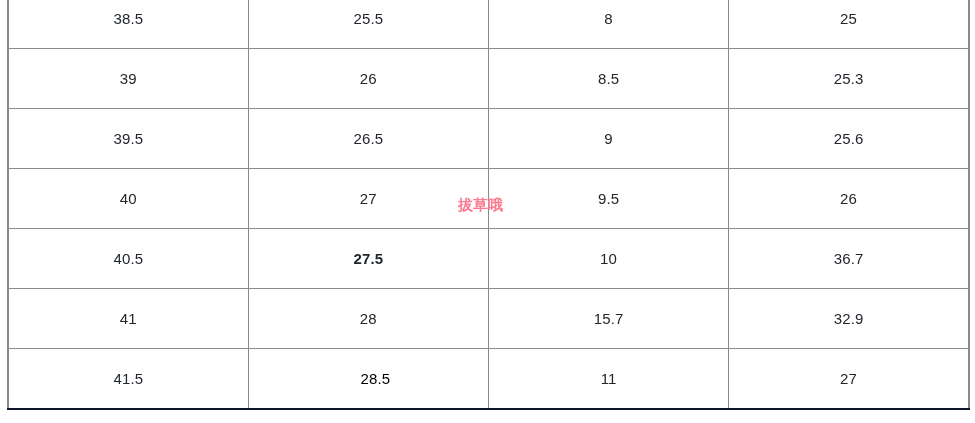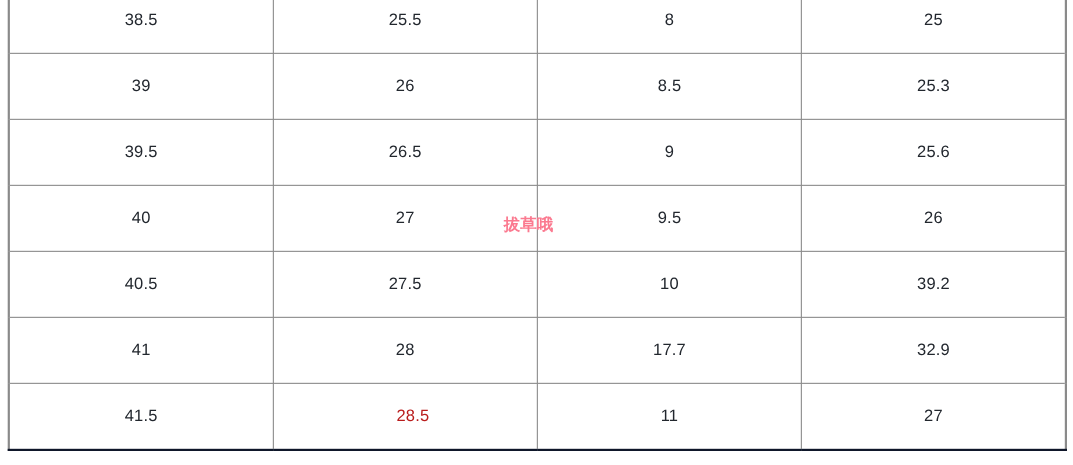--- a/index.html
+++ b/index.html
@@ -116,34 +116,34 @@
             <td style="color: rgb(34, 39, 46);">25.6</td>
           </tr>
           <tr>
             <td style="color: rgb(34, 39, 46); text-align: center;">40</td>
             <td style="color: rgb(34, 39, 46);">27</td>
             <td style="color: rgb(34, 39, 46);">9.5</td>
             <td style="color: rgb(34, 39, 46);">26</td>
           </tr>
           <tr>
             <td style="color: rgb(34, 39, 46);">40.5</td>
-            <td style="color: rgb(34, 39, 46);">27.5</td>
+            <td style="color: rgb(34, 39, 46); font-weight: bold;">27.5</td>
             <td style="color: rgb(34, 39, 46);">10</td>
-            <td style="color: rgb(34, 39, 46);">39.2</td>
+            <td style="color: rgb(34, 39, 46);">36.7</td>
           </tr>
           <tr>
             <td style="color: rgb(34, 39, 46);">41</td>
             <td style="color: rgb(34, 39, 46);">28</td>
-            <td style="color: rgb(34, 39, 46);">17.7</td>
+            <td style="color: rgb(34, 39, 46);">15.7</td>
             <td style="color: rgb(34, 39, 46);">32.9</td>
           </tr>
           <tr>
             <td style="color: rgb(34, 39, 46);">41.5</td>
-            <td style="color: #b91c1c; padding-left: 14px;">28.5</td>
+            <td style="color: #000000; padding-left: 14px;">28.5</td>
             <td style="color: rgb(34, 39, 46);">11</td>
             <td style="color: rgb(34, 39, 46);">27</td>
           </tr>
         </tbody>
     </table>
   </div>
 
-  <div id="watermark" style="color: rgb(251, 122, 144); font-family: Liberation Mono, monospace;">拔草哦</div>
+  <div id="watermark" style="color: rgb(251, 122, 144);">拔草哦</div>
 </div>
 
 </body></html>

